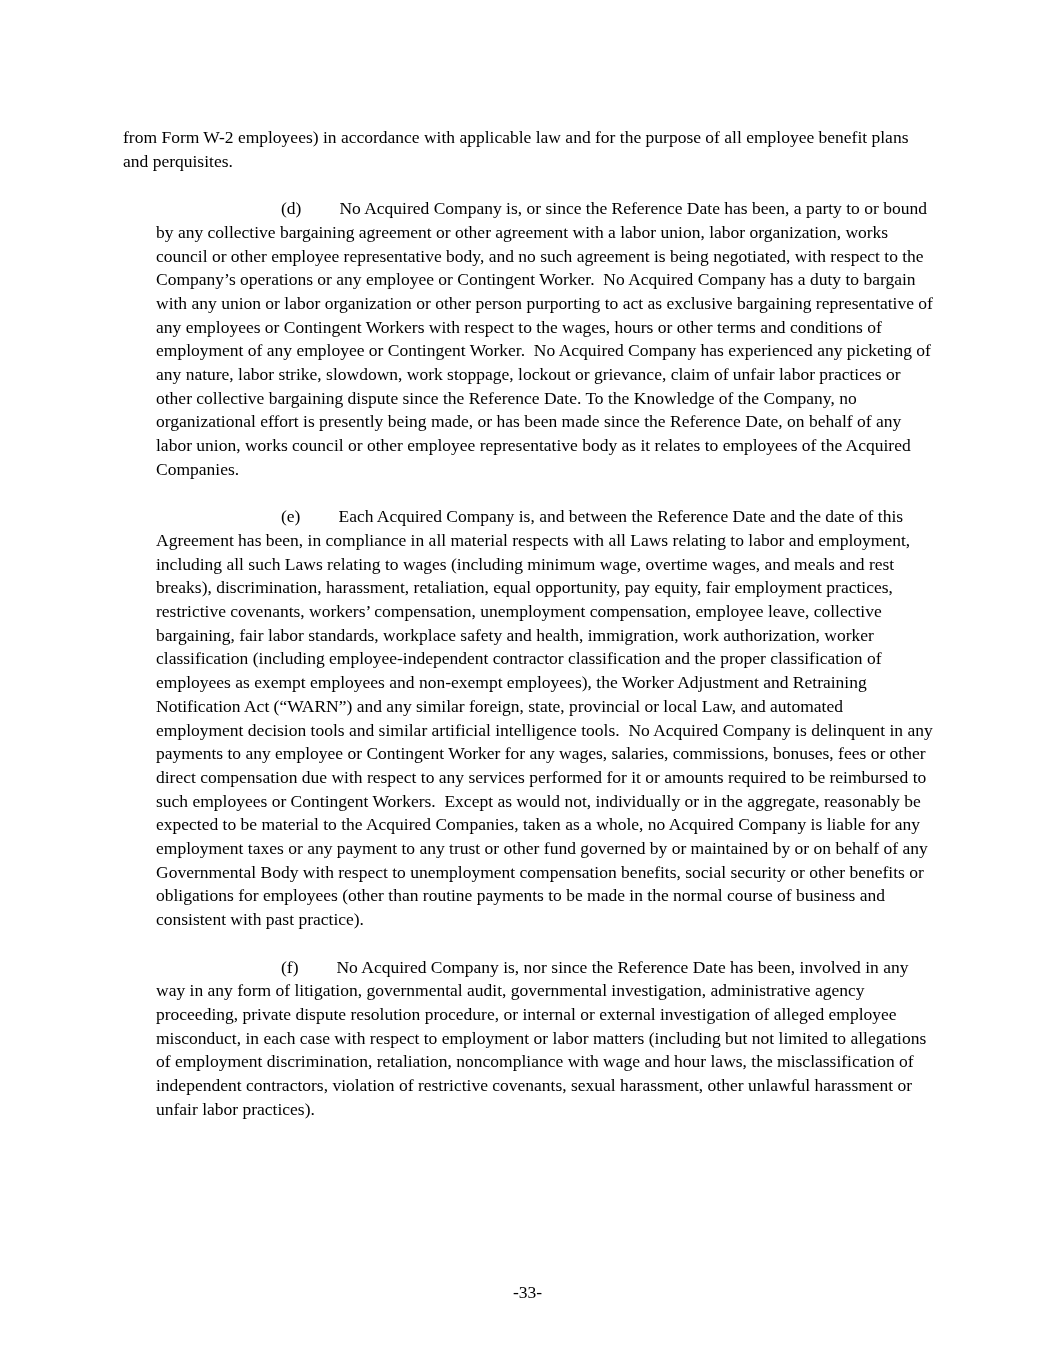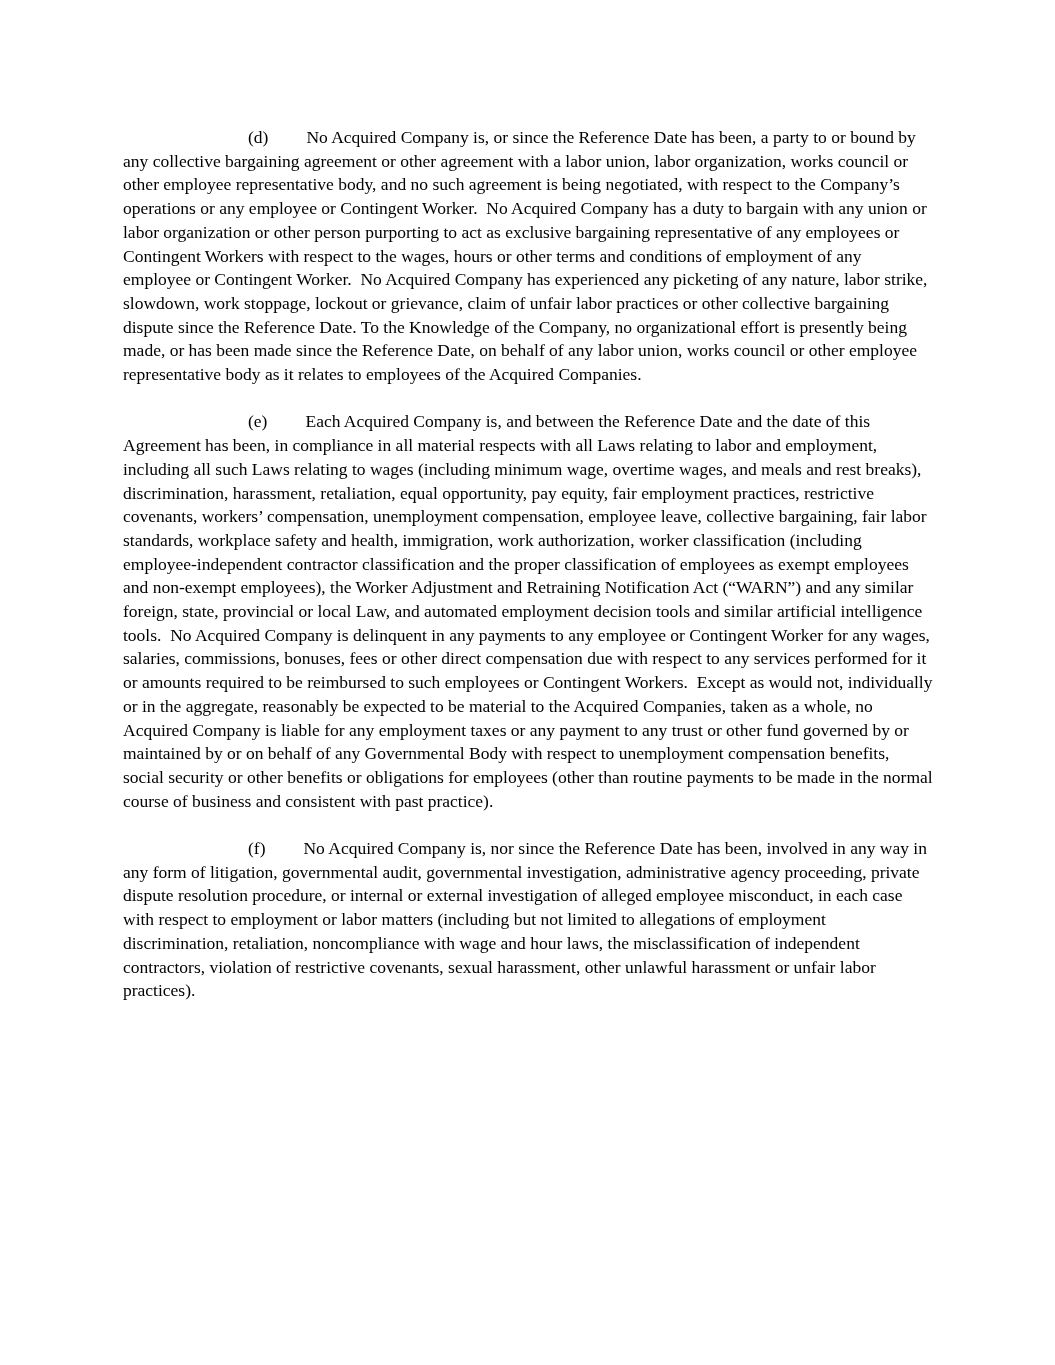--- a/index.html
+++ b/index.html
@@ -22,43 +22,45 @@
     left: 123px;
     top: 126px;
     width: 810px;
   }
   .para {
     font-size: 17.5px;
     line-height: 23.7px;
     margin-bottom: 23.7px;
     text-align: left;
   }
-  .para.indented { text-indent: 125px; }
+  .para.indented { text-indent: 125px; margin-left: 33px; }
   .para-label { display: inline; }
   .tab { display: inline-block; width: 38px; height: 1px; }
   .body-text { white-space: pre-wrap; }
   .u { white-space: pre-wrap; }
   .footer {
     position: absolute;
     left: 0;
     width: 1055px;
     top: 1281px;
     text-align: center;
     font-size: 17.5px;
     line-height: 23.7px;
   }
 </style>
 </head>
 <body>
 
 <div class="page">
   <div class="content">
 
+    <p class="para continuation"><span class="body-text">from Form W-2 employees) in accordance with applicable law and for the purpose of all employee benefit plans and perquisites.</span></p>
 
     <p class="para indented"><span class="para-label">(d)</span><span class="tab"></span><span class="body-text">No Acquired Company is, or since the Reference Date has been, a party to or bound by any collective bargaining agreement or other agreement with a labor union, labor organization, works council or other employee representative body, and no such agreement is being negotiated, with respect to the Company’s operations or any employee or Contingent Worker.  No Acquired Company has a duty to bargain with any union or labor organization or other person purporting to act as exclusive bargaining representative of any employees or Contingent Workers with respect to the wages, hours or other terms and conditions of employment of any employee or Contingent Worker.  No Acquired Company has experienced any picketing of any nature, labor strike, slowdown, work stoppage, lockout or grievance, claim of unfair labor practices or other collective bargaining dispute since the Reference Date. To the Knowledge of the Company, no organizational effort is presently being made, or has been made since the Reference Date, on behalf of any labor union, works council or other employee representative body as it relates to employees of the Acquired Companies.</span></p>
 
     <p class="para indented"><span class="para-label">(e)</span><span class="tab"></span><span class="body-text">Each Acquired Company is, and between the Reference Date and the date of this Agreement has been, in compliance in all material respects with all Laws relating to labor and employment, including all such Laws relating to wages (including minimum wage, overtime wages, and meals and rest breaks), discrimination, harassment, retaliation, equal opportunity, pay equity, fair employment practices, restrictive covenants, workers’ compensation, unemployment compensation, employee leave, collective bargaining, fair labor standards, workplace safety and health, immigration, work authorization, worker classification (including employee-independent contractor classification and the proper classification of employees as exempt employees and non-exempt employees), the Worker Adjustment and Retraining Notification Act (“</span><span class="u">WARN</span><span class="body-text">”) and any similar foreign, state, provincial or local Law, and automated employment decision tools and similar artificial intelligence tools.  No Acquired Company is delinquent in any payments to any employee or Contingent Worker for any wages, salaries, commissions, bonuses, fees or other direct compensation due with respect to any services performed for it or amounts required to be reimbursed to such employees or Contingent Workers.  Except as would not, individually or in the aggregate, reasonably be expected to be material to the Acquired Companies, taken as a whole, no Acquired Company is liable for any employment taxes or any payment to any trust or other fund governed by or maintained by or on behalf of any Governmental Body with respect to unemployment compensation benefits, social security or other benefits or obligations for employees (other than routine payments to be made in the normal course of business and consistent with past practice).</span></p>
 
     <p class="para indented"><span class="para-label">(f)</span><span class="tab"></span><span class="body-text">No Acquired Company is, nor since the Reference Date has been, involved in any way in any form of litigation, governmental audit, governmental investigation, administrative agency proceeding, private dispute resolution procedure, or internal or external investigation of alleged employee misconduct, in each case with respect to employment or labor matters (including but not limited to allegations of employment discrimination, retaliation, noncompliance with wage and hour laws, the misclassification of independent contractors, violation of restrictive covenants, sexual harassment, other unlawful harassment or unfair labor practices).</span></p>
 
   </div>
 
+  <div class="footer"><span>-33-</span></div>
 </div>
 
 </body></html>

